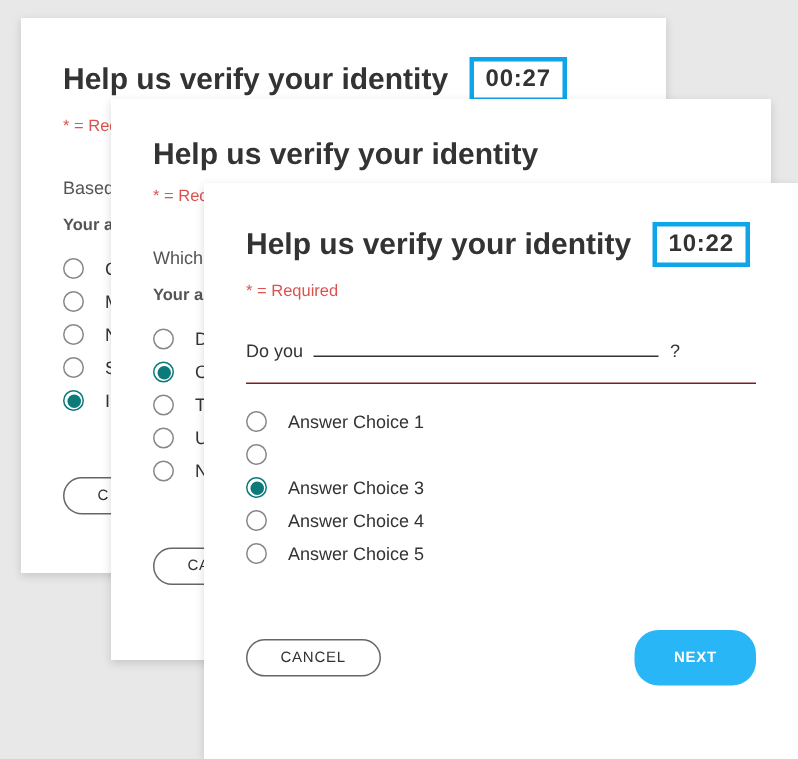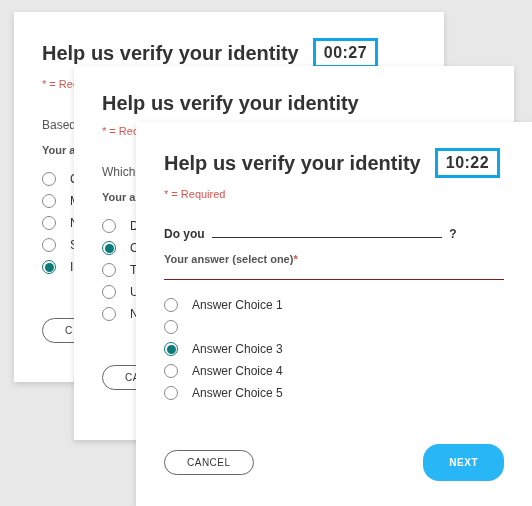--- a/index.html
+++ b/index.html
@@ -4,21 +4,21 @@
 <style>
   html,body{margin:0;padding:0;font-family:Arial,Helvetica,sans-serif;background:#e8e8e8;}
   .stage{position:relative;width:532px;height:506px;overflow:hidden;}
   .card{position:absolute;background:#fff;box-shadow:0 2px 6px rgba(0,0,0,.15);padding:26px 28px;box-sizing:border-box;}
   .header{display:flex;align-items:center;gap:14px;}
   .title{font-size:20px;font-weight:600;color:#333;margin:0;}
   .timer{border:3px solid #0ea5e9;font-size:16px;padding:3px 8px;font-weight:600;color:#333;letter-spacing:.5px;}
   .req-note{color:#d9534f;font-size:11px;text-align:left;margin-top:10px;}
   .req-note .ast{color:#d9534f;}
   .q-intro{font-size:12px;color:#555;margin-top:28px;}
-  .q-line{font-size:12px;color:#333;margin-top:26px;font-weight:bold;}
+  .q-line{font-size:12px;color:#333;margin-top:26px;}
   .q-line .blank{display:inline-block;border-bottom:1px solid #333;min-width:230px;height:11px;vertical-align:baseline;margin:0 4px;}
   .sel-label{font-size:11px;font-weight:600;color:#555;margin-top:12px;}
   .sel-label .ast{color:#d9534f;}
   .opts{margin-top:14px;border-top:1px solid #7f1d1d;padding-top:14px;}
   .opts.no-rule{border-top:none;padding-top:0;}
   .opt{display:flex;align-items:center;gap:14px;font-size:12px;color:#333;padding:4px 0;}
   .radio{width:12px;height:12px;border:1.5px solid #888;border-radius:50%;flex:0 0 auto;position:relative;}
   .radio.sel{border-color:#0d7a7a;}
   .radio.sel::after{content:"";position:absolute;inset:1.5px;background:#0d7a7a;border-radius:50%;}
   .btn-row{margin-top:40px;display:flex;justify-content:space-between;align-items:center;}
@@ -119,23 +119,20 @@
     <span class="timer">10:22</span>
   </div>
   <div class="req-note">
     <span class="ast">*</span><span> = Required</span>
   </div>
   <div class="q-line">
     <span>Do you</span>
     <span class="blank"></span>
     <span>?</span>
   </div>
-  <div class="sel-label">
-    <span>Your answer (select one)</span><span class="ast">*</span>
-  </div>
   <div class="opts">
         <div class="opt">
           <span class="radio"></span>
           <span>Answer Choice 1</span>
         </div>
         <div class="opt">
           <span class="radio"></span>
         </div>
         <div class="opt">
           <span class="radio sel"></span>

